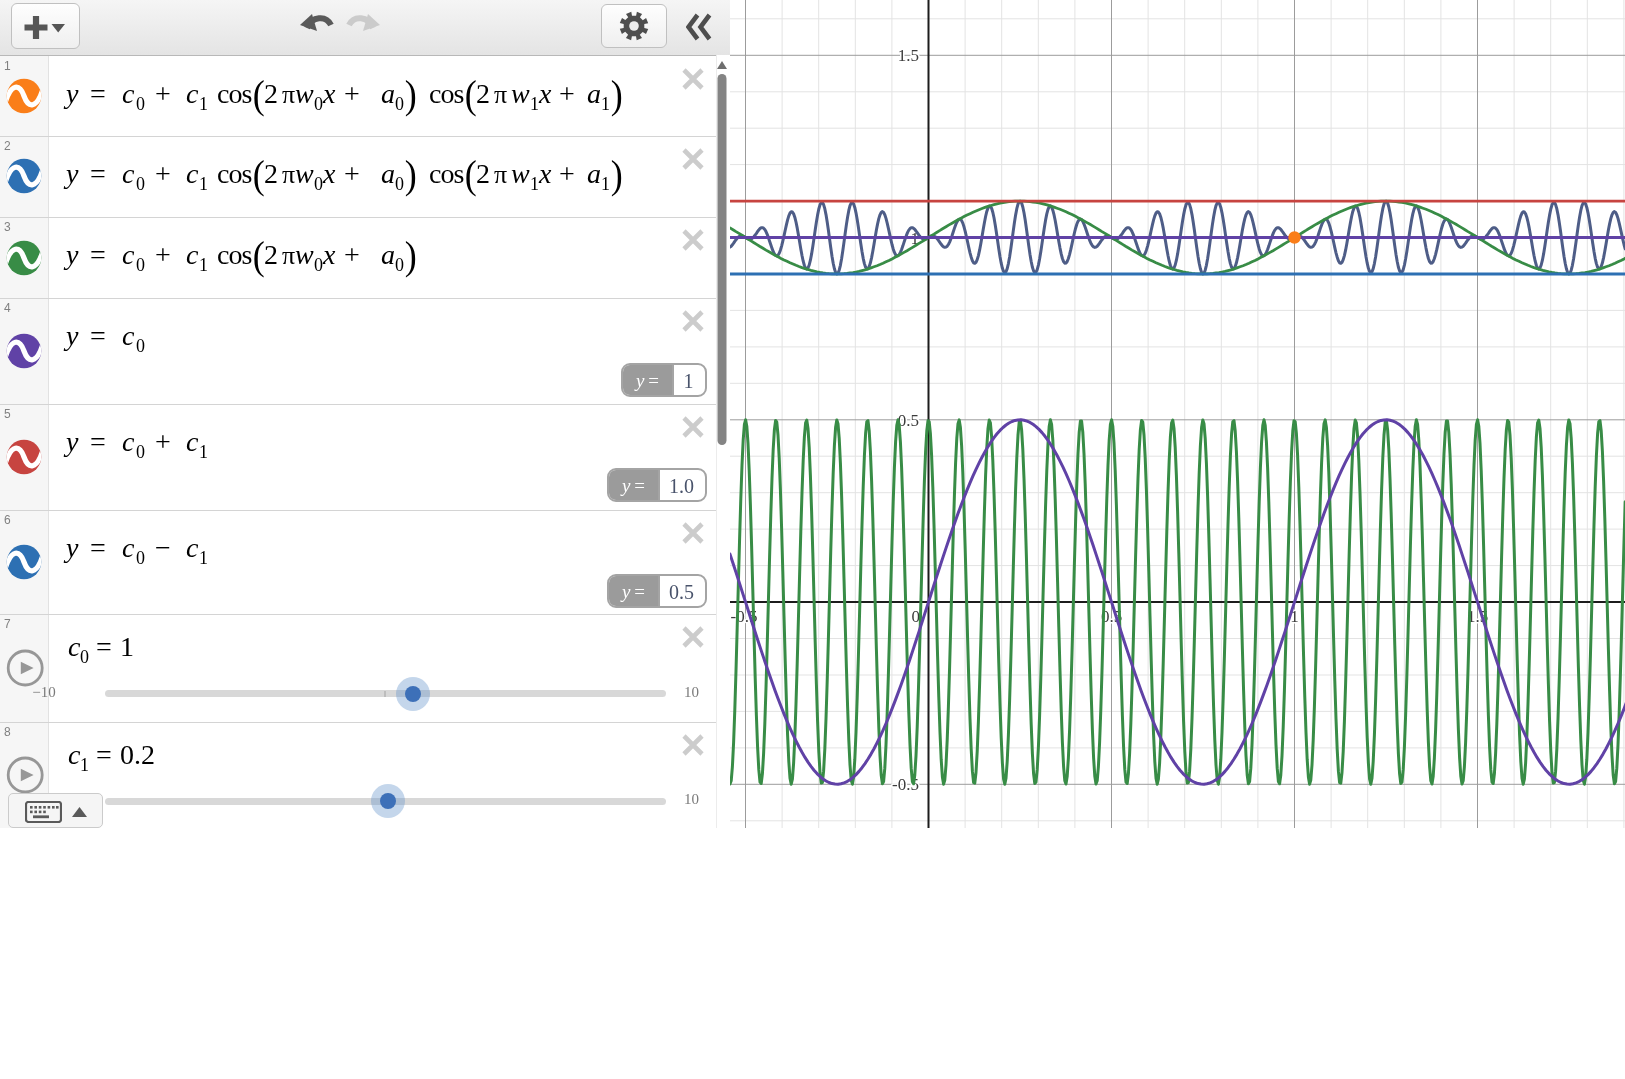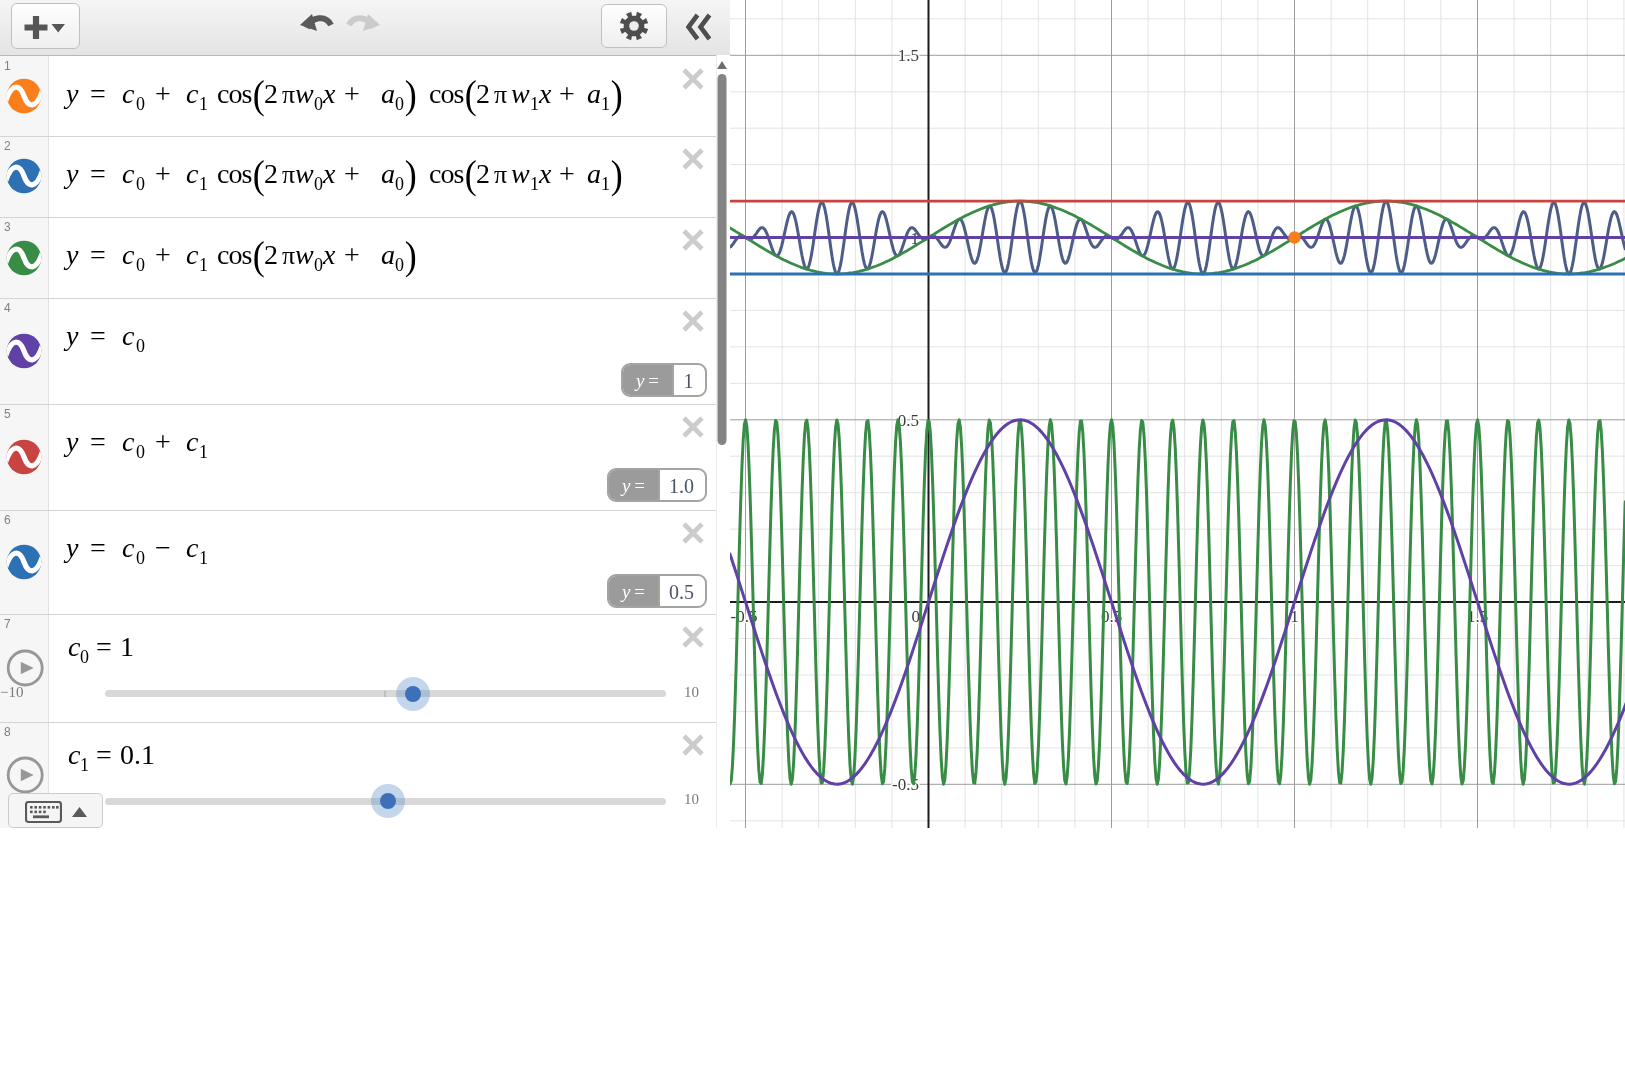--- a/index.html
+++ b/index.html
@@ -260,36 +260,36 @@
         </svg>
         <span class="it2" style="left:68px;top:17px">c</span>
         <span class="sub2" style="left:80px;top:33px">0</span>
         <span class="up2" style="left:96px;top:17px">=</span>
         <span class="up2" style="left:120px;top:17px">1</span>
         <div style="position:absolute;left:104.5px;top:76.0px;width:561.5px;height:7px;border-radius:3.5px;background:#d8d8d8"></div>
 <div style="position:absolute;left:384.25px;top:76.5px;width:2px;height:6px;background:#bdbdbd"></div>
 <div style="position:absolute;left:396.32500000000005px;top:62.5px;width:34px;height:34px;border-radius:17px;background:rgba(101,146,202,0.38)"></div>
 <div style="position:absolute;left:405.32500000000005px;top:71.5px;width:16px;height:16px;border-radius:8px;background:#3d70b8"></div>
 <div style="position:absolute;left:684px;top:69.5px;font:15px 'Liberation Serif';color:#7a7a7a">10</div>
-        <div style="position:absolute;left:0;top:69.5px;width:88px;text-align:left;font:15px 'Liberation Serif';color:#7a7a7a">−10</div>
+        <div style="position:absolute;left:0;top:69.5px;width:88px;text-align:center;font:15px 'Liberation Serif';color:#7a7a7a">−10</div>
       </div>
       <div class="row" style="top:721.5px;height:106.5px;">
         <div class="gut" style="height:106.5px"></div>
         <div class="num">8</div>
         <svg style="position:absolute;left:6px;top:34.25px" width="38" height="38" viewBox="-19 -19 38 38">
 <circle cx="0.2" r="17" fill="none" stroke="#979797" stroke-width="2.8"></circle>
 <path d="M-4.2 -6.2 L8.6 0 L-4.2 6.2 Z" fill="#979797"></path>
         </svg>
         <svg style="position:absolute;left:681px;top:11px" width="24" height="24" viewBox="0 0 24 24">
 <path d="M3 3 L21 21 M21 3 L3 21" stroke="#ccc" stroke-width="4.6"></path>
         </svg>
         <span class="it2" style="left:68px;top:17px">c</span>
         <span class="sub2" style="left:80px;top:33px">1</span>
         <span class="up2" style="left:96px;top:17px">=</span>
-        <span class="up2" style="left:120px;top:17px">0.1</span>
+        <span class="up2" style="left:120px;top:17px">0.2</span>
         <div style="position:absolute;left:104.5px;top:76.0px;width:561.5px;height:7px;border-radius:3.5px;background:#d8d8d8"></div>
 <div style="position:absolute;left:384.25px;top:76.5px;width:2px;height:6px;background:#bdbdbd"></div>
 <div style="position:absolute;left:371.0575px;top:62.5px;width:34px;height:34px;border-radius:17px;background:rgba(101,146,202,0.38)"></div>
 <div style="position:absolute;left:380.0575px;top:71.5px;width:16px;height:16px;border-radius:8px;background:#3d70b8"></div>
 <div style="position:absolute;left:684px;top:69.5px;font:15px 'Liberation Serif';color:#7a7a7a">10</div>
       </div>
       <div style="position:absolute;left:0;top:135.5px;width:730px;height:1px;background:#d4d4d4"></div>
       <div style="position:absolute;left:0;top:217.0px;width:730px;height:1px;background:#d4d4d4"></div>
       <div style="position:absolute;left:0;top:298.0px;width:730px;height:1px;background:#d4d4d4"></div>
       <div style="position:absolute;left:0;top:403.5px;width:730px;height:1px;background:#d4d4d4"></div>

